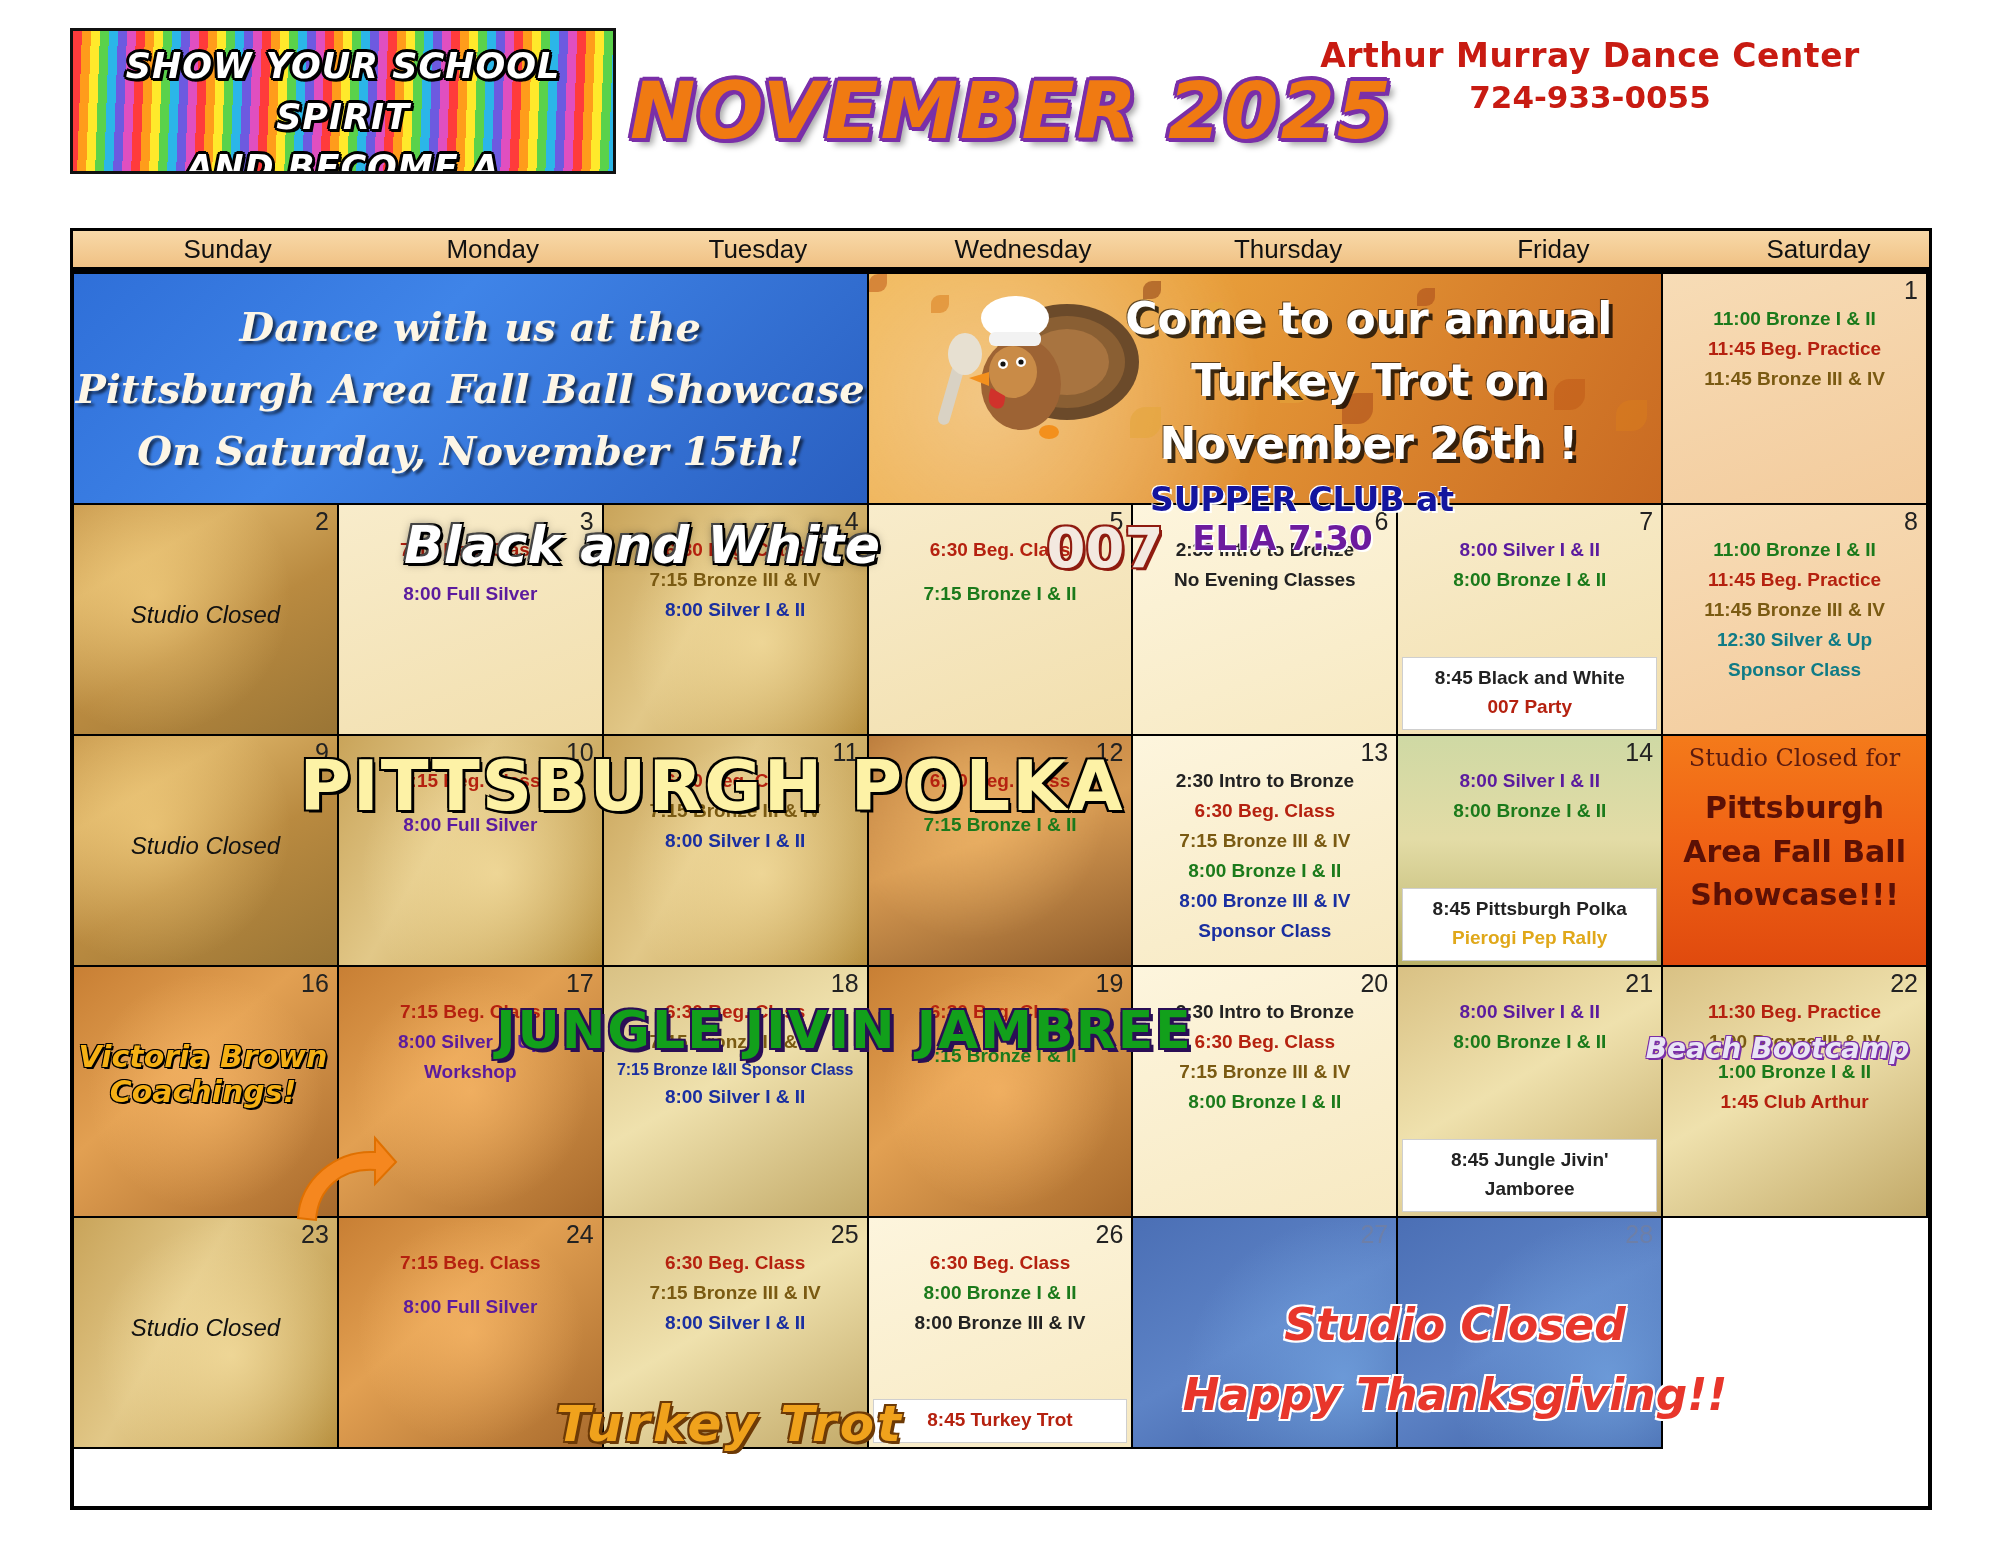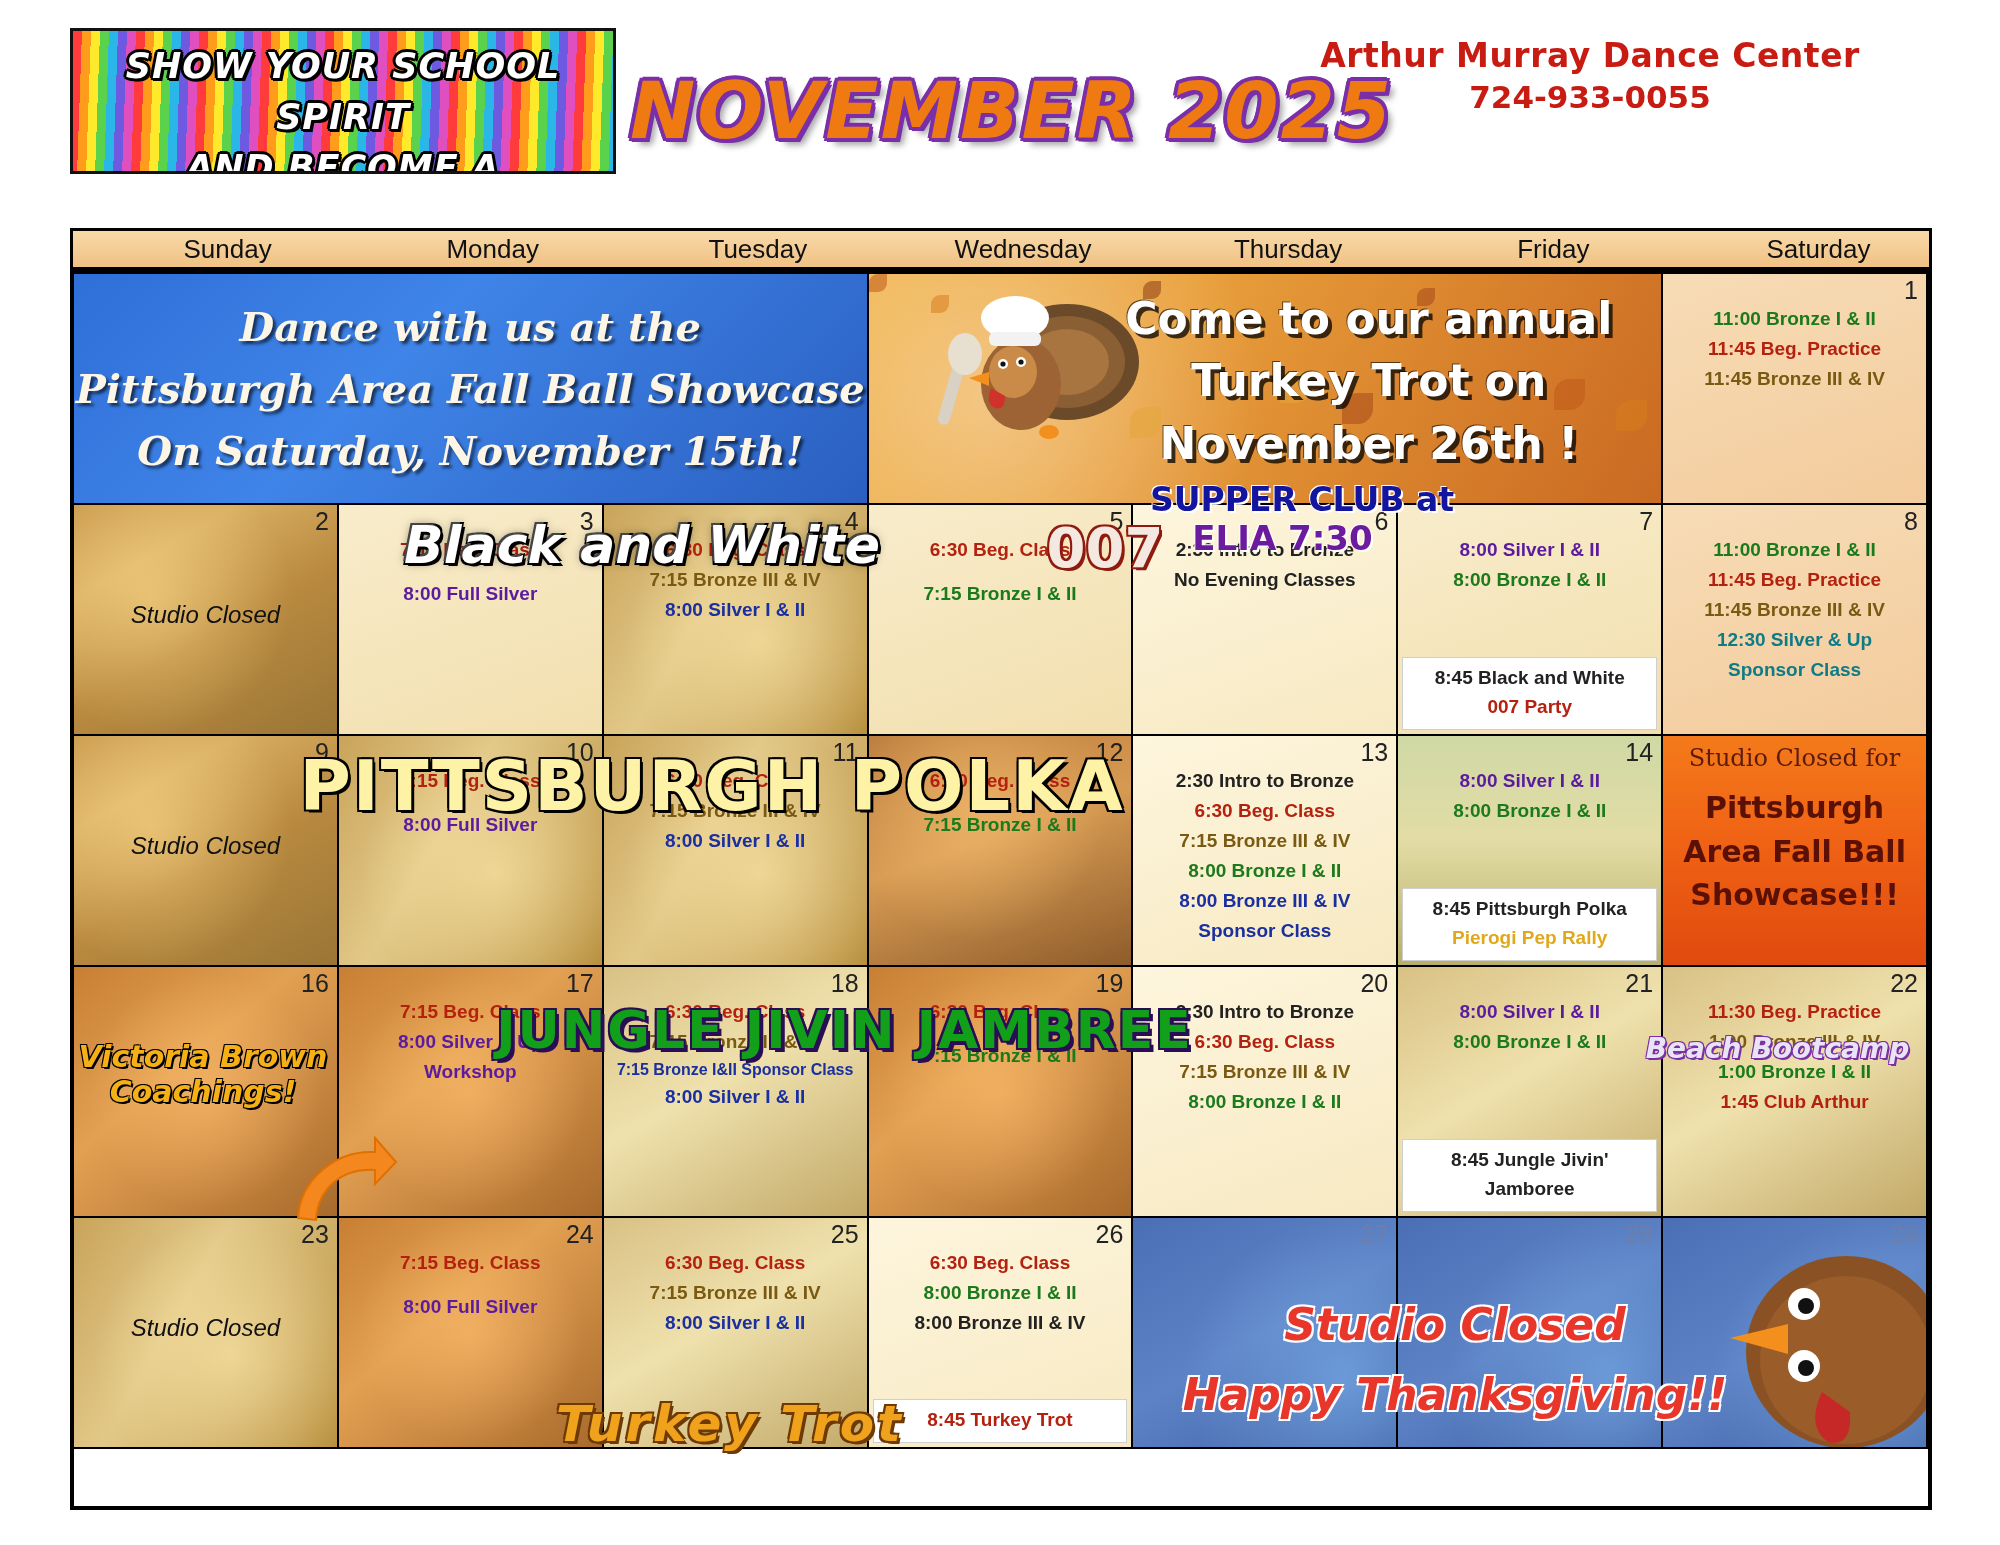--- a/index.html
+++ b/index.html
@@ -646,33 +646,20 @@
       <div class="whitebox">
         <div class="ev-red">8:45 Turkey Trot</div>
       </div>
     </div>
     <div class="cell bg-blue-t">
       <div class="daynum dim">27</div>
     </div>
     <div class="cell bg-blue-t">
       <div class="daynum dim">28</div>
     </div>
-    <div class="cell bg-blue-t">
-      <div class="daynum dim">29</div>
-      <svg class="turkey-face" width="230" height="215" viewBox="0 0 230 215">
-    <ellipse cx="120" cy="110" rx="100" ry="96" fill="#8a5224"></ellipse>
-    <ellipse cx="120" cy="118" rx="86" ry="84" fill="#9a5c28"></ellipse>
-    <circle cx="78" cy="62" r="16" fill="#fff"></circle>
-        <circle cx="80" cy="64" r="8" fill="#111"></circle>
-    <circle cx="78" cy="124" r="16" fill="#fff"></circle>
-        <circle cx="80" cy="126" r="8" fill="#111"></circle>
-    <path d="M62 82 L4 96 L62 112 Z" fill="#f3901d"></path>
-    <path d="M96 150 q-16 34 6 50 q24 6 22 -30 Z" fill="#c62828"></path>
-  </svg>
-    </div>
   </div>
 
 <div class="overlay ov-bw">Black and White</div>
 <div class="overlay ov-007">007</div>
 <div class="overlay ov-supper">
   <div>SUPPER CLUB at</div>
   <div class="l2">ELIA  7:30</div>
 </div>
 <div class="overlay ov-polka">PITTSBURGH POLKA</div>
 <div class="overlay ov-jungle">JUNGLE JIVIN JAMBREE</div>

